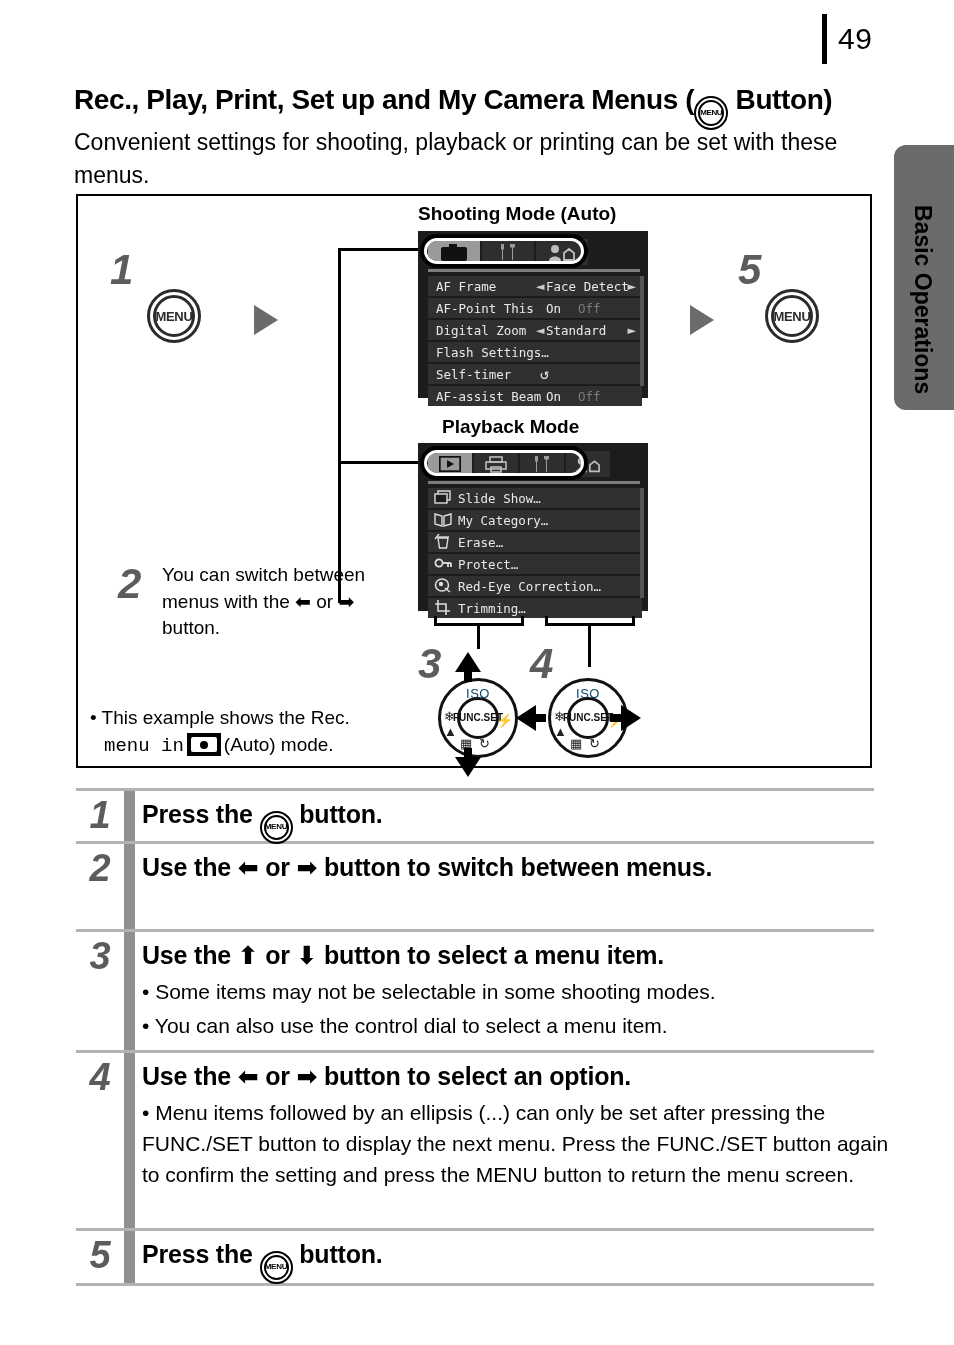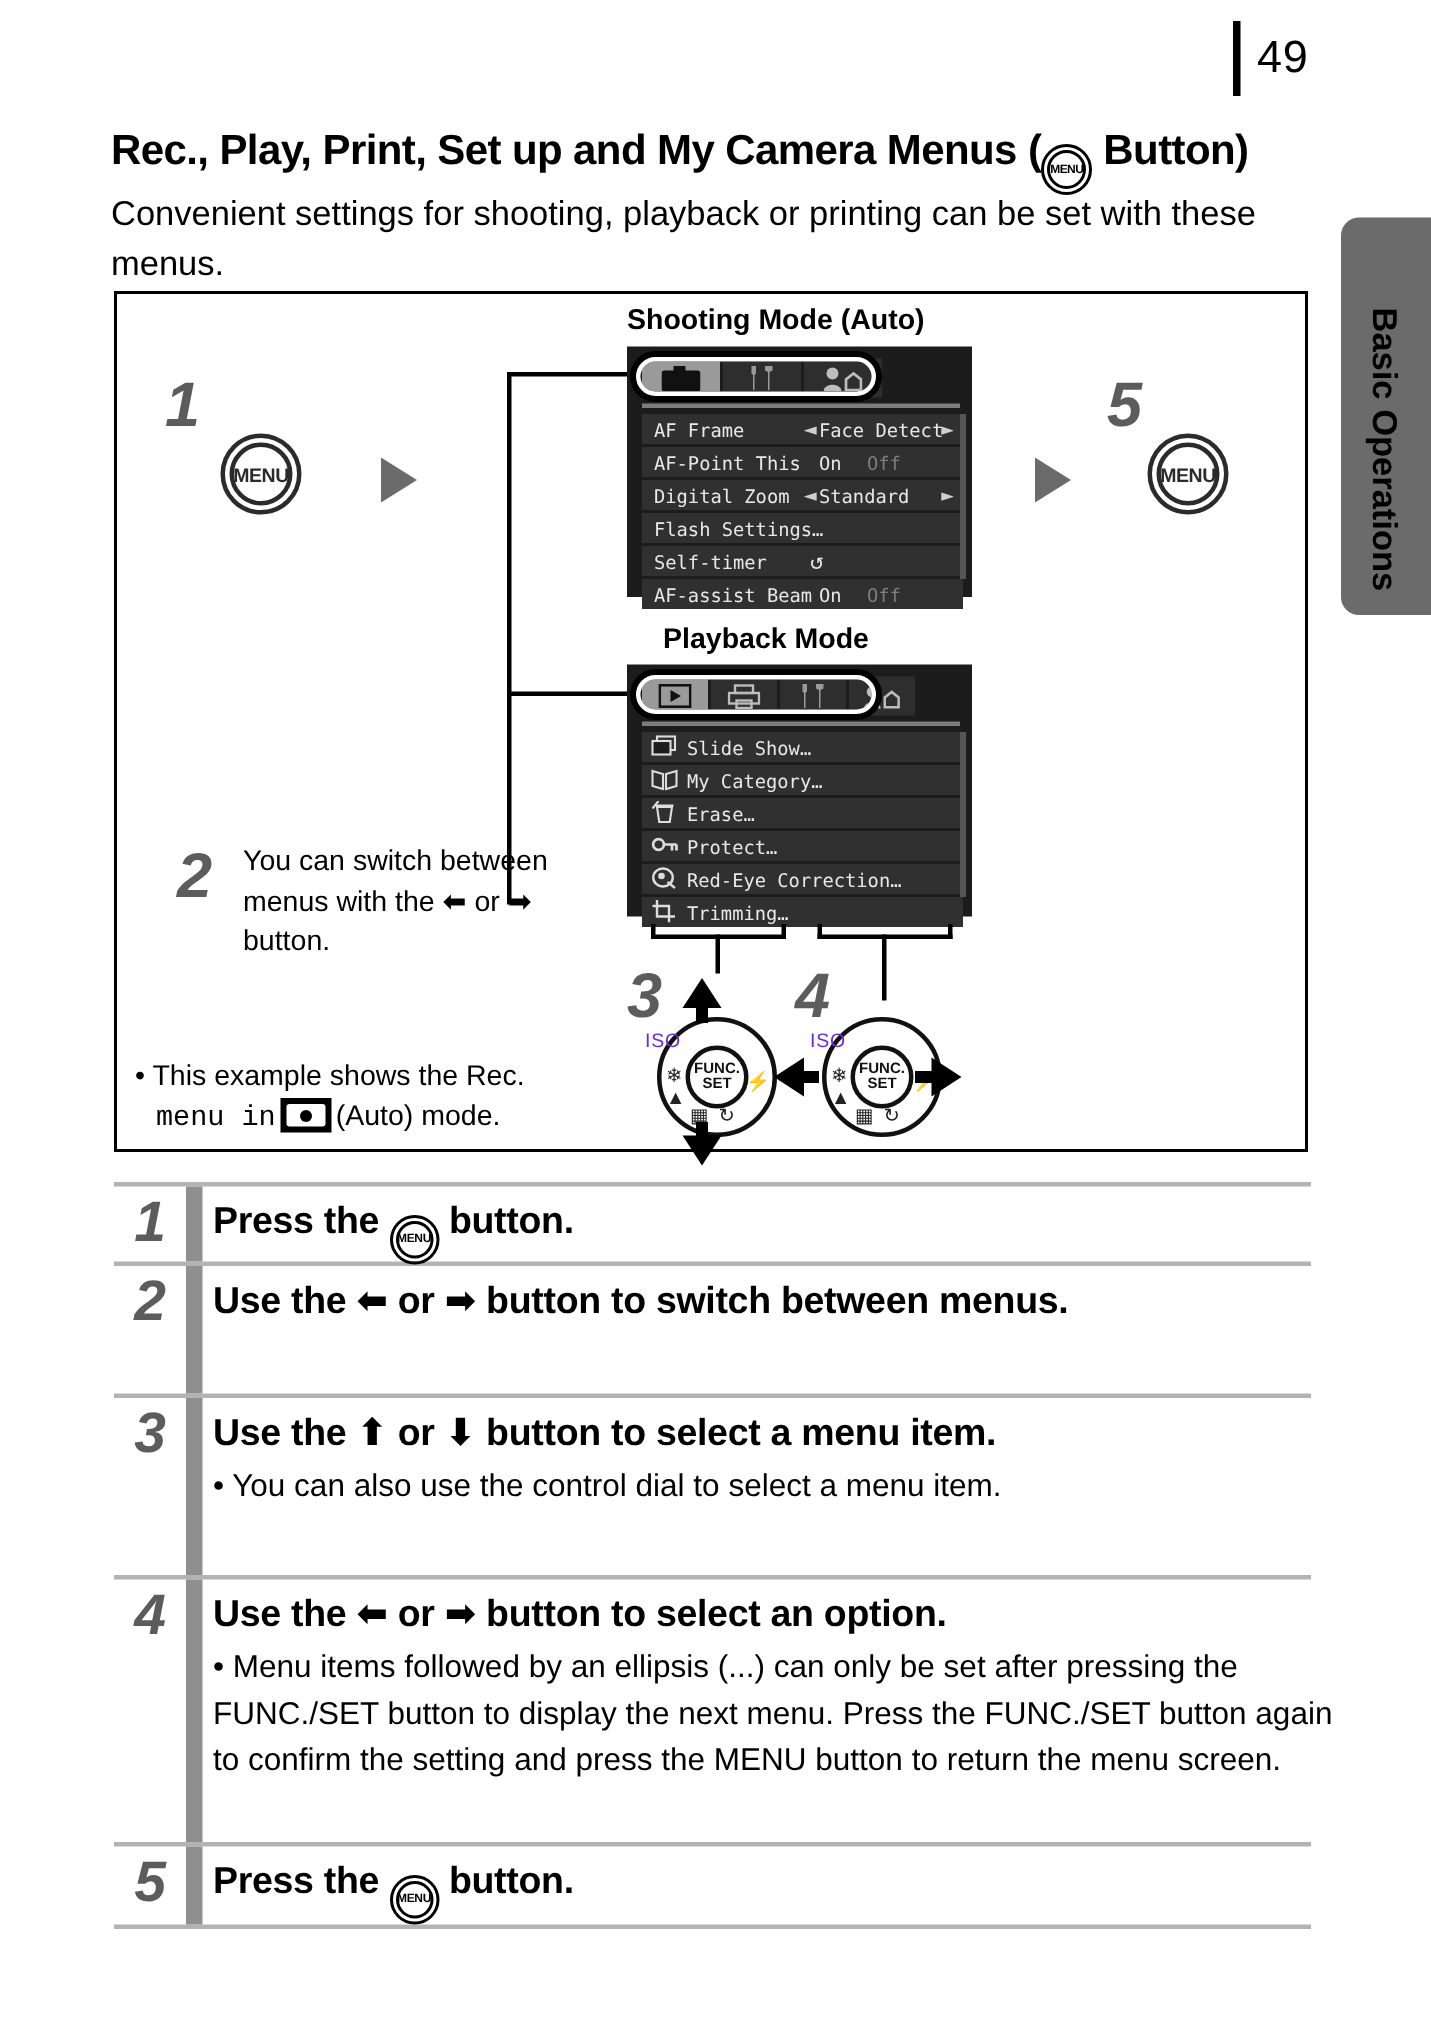--- a/index.html
+++ b/index.html
@@ -231,26 +231,26 @@
   .dial { position: absolute; width: 96px; height: 96px; }
   .dial .ring {
     position: absolute; left: 8px; top: 8px; width: 80px; height: 80px;
     border: 3.5px solid #111; border-radius: 50%;
     box-sizing: border-box;
   }
   .dial .func {
     position: absolute; left: 27px; top: 27px; width: 42px; height: 42px;
     border: 3px solid #111; border-radius: 50%;
     box-sizing: border-box;
-    display:flex; flex-direction: column; align-items:center; justify-content:center;
+    display:flex; flex-direction: row; align-items:center; justify-content:center;
     font-size: 10px; font-weight: bold; line-height: 10px; color: #111;
   }
   .dial .iso {
     position: absolute; left: 0; top: 16px; width: 96px;
-    font-size: 13px; color: #6d28d9; letter-spacing: .5px;
+    text-align: center; font-size: 13px; color: #0c4a6e; letter-spacing: .5px;
   }
   .dial .g {
     position: absolute; font-size: 13px; color: #222; line-height: 1;
   }
   .dial .gl  { left: 14px; top: 40px; }
   .dial .gl2 { left: 14px; top: 55px; }
   .dial .gr  { right: 12px; top: 44px; }
   .dial .gb1 { left: 30px; bottom: 16px; }
   .dial .gb2 { left: 49px; bottom: 16px; }
 
@@ -599,20 +599,21 @@
     <div class="snum">3</div>
     <div class="sbar" style="height:118px;"></div>
     <div class="sbody">
       <div class="stitle">
         <span>Use the</span>
         <span class="ablk">⬆</span>
         <span>or</span>
         <span class="ablk">⬇</span>
         <span>button to select a menu item.</span>
       </div>
+      <div class="sbullet">• Some items may not be selectable in some shooting modes.</div>
       <div class="sbullet">• You can also use the control dial to select a menu item.</div>
     </div>
   </div>
 
   <div class="hr-thick"></div>
   <div class="srow" style="height:175px;">
     <div class="snum">4</div>
     <div class="sbar" style="height:175px;"></div>
     <div class="sbody">
       <div class="stitle">

